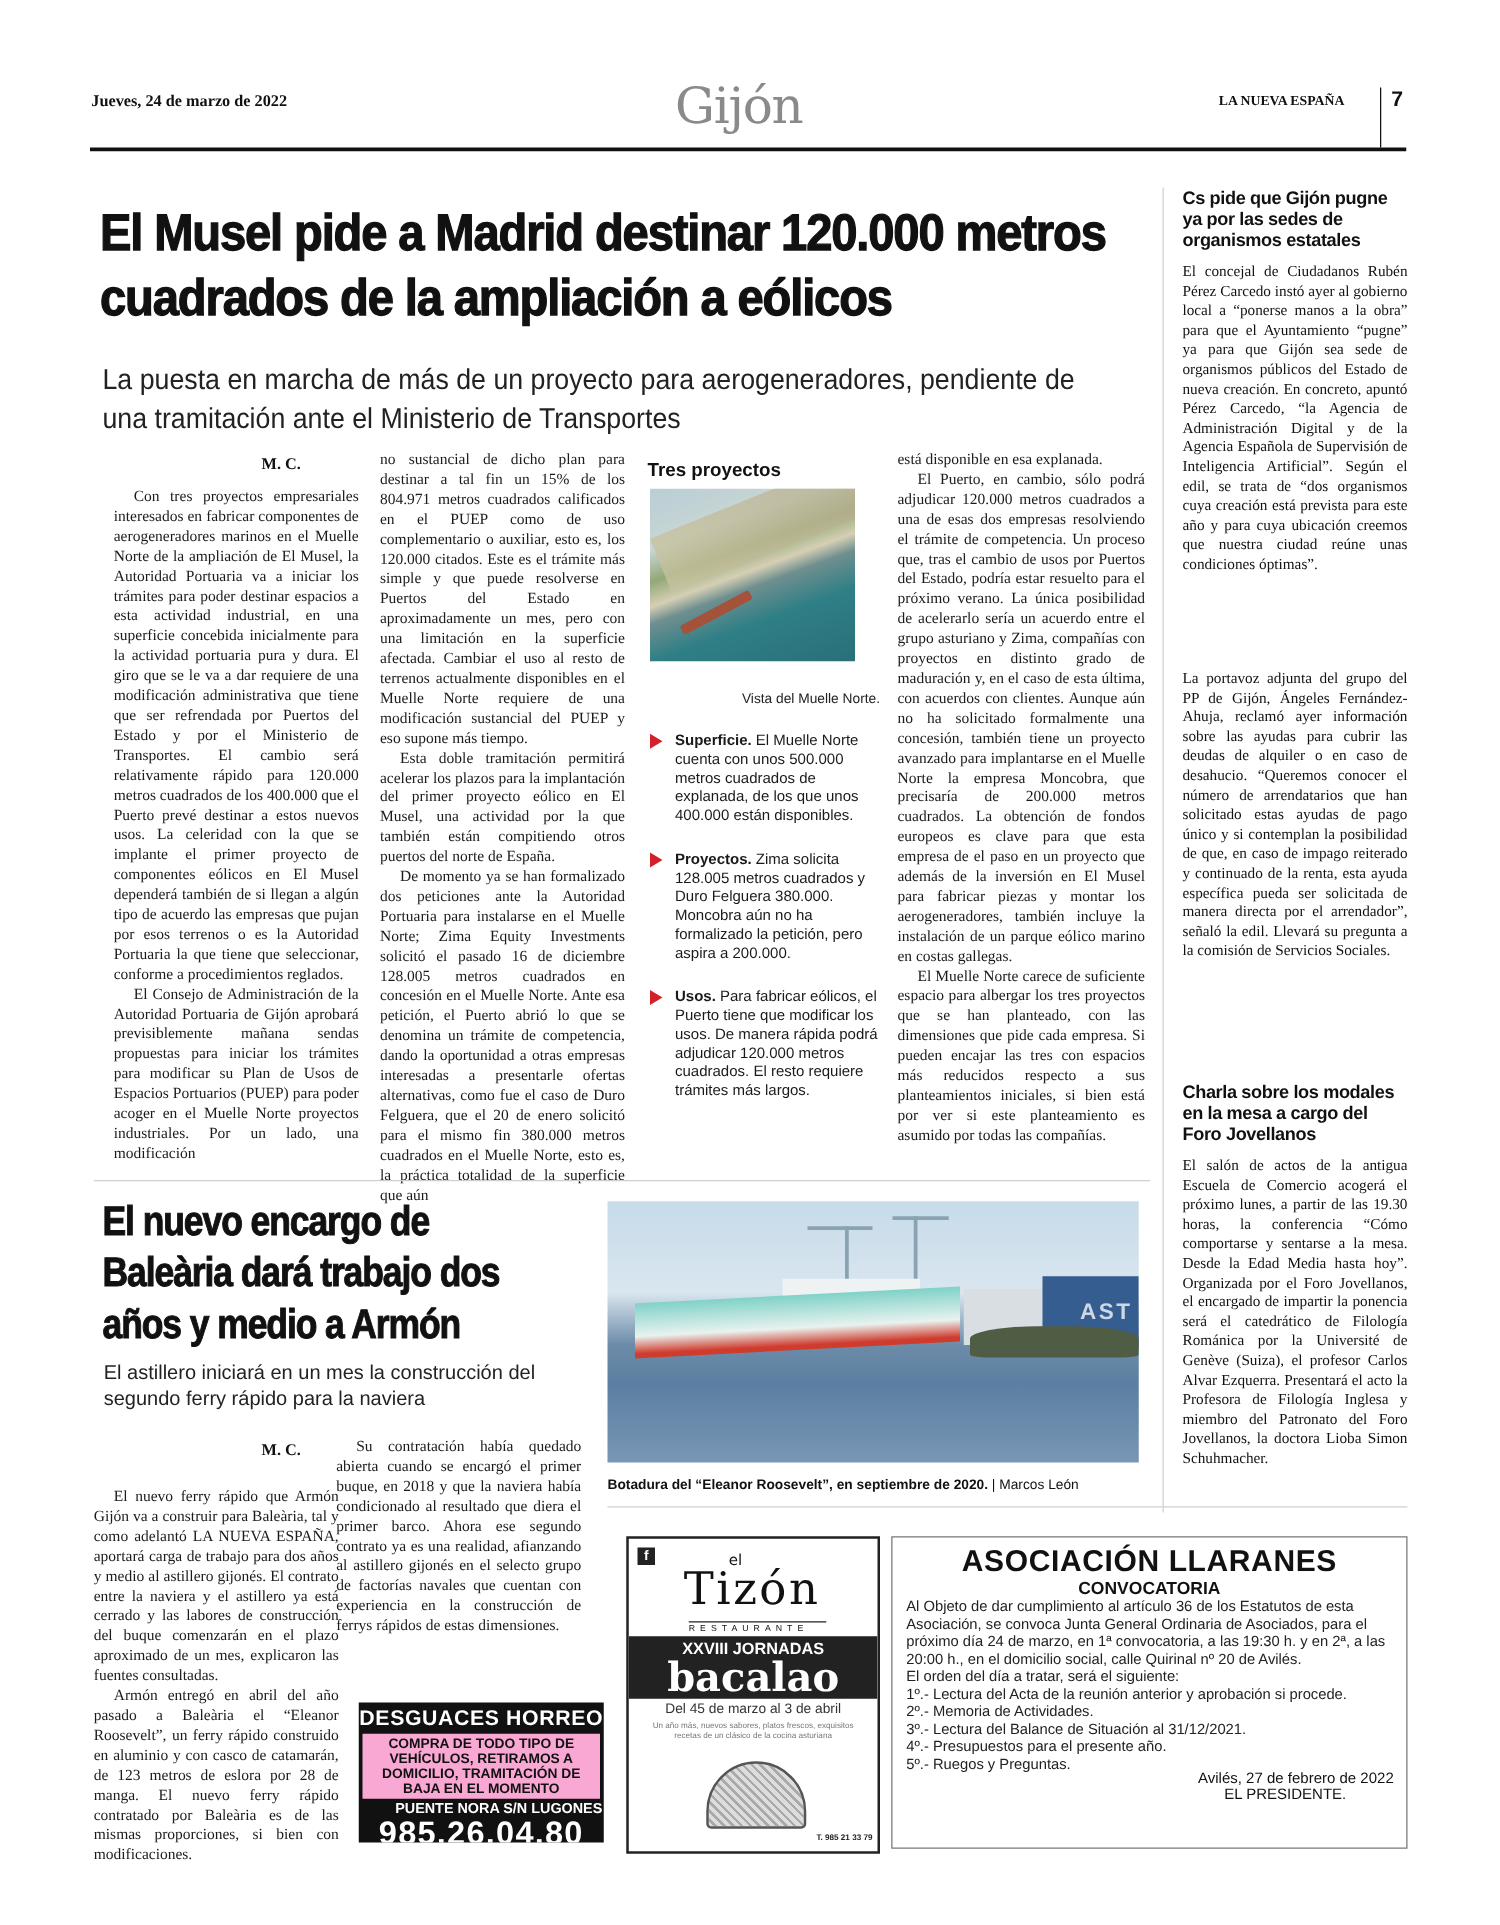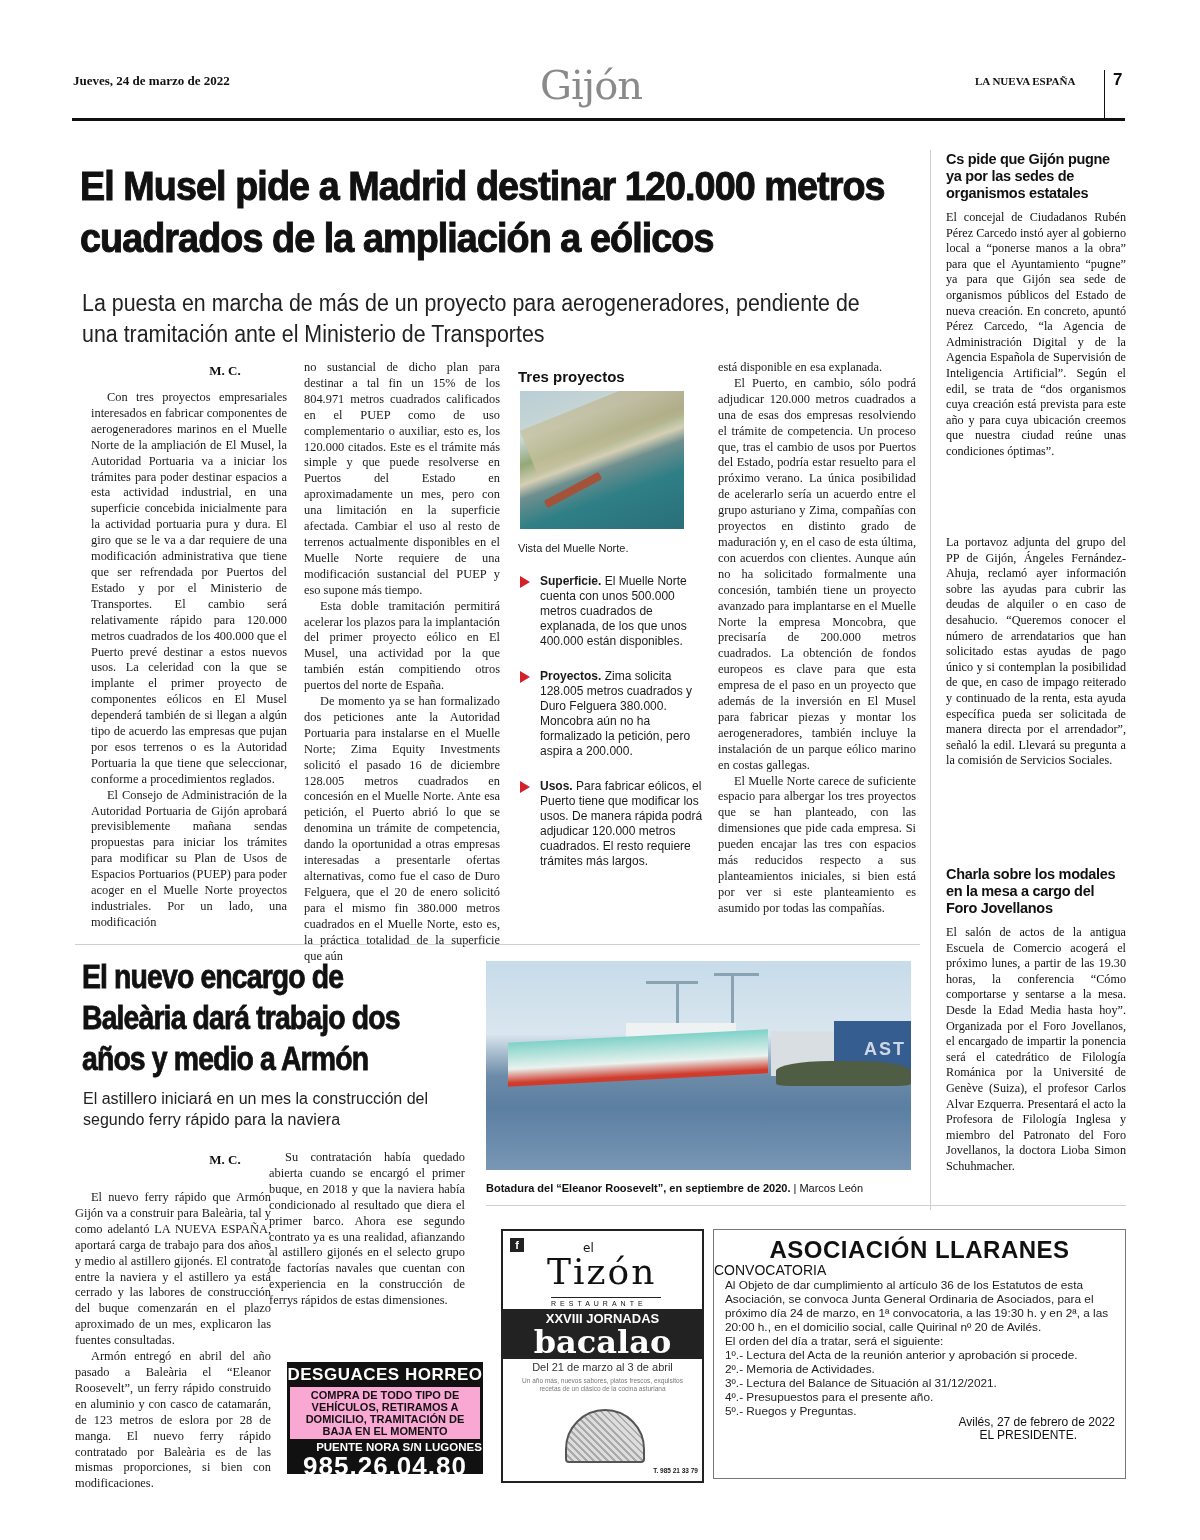--- a/index.html
+++ b/index.html
@@ -23,21 +23,21 @@
 
   .c1{left:91px;top:390px;width:196px;}
   .c2{left:304px;top:360px;width:196px;}
   .c4{left:718px;top:360px;width:198px;}
 
   .sidebar-box{left:508px;top:362px;width:196px;height:560px;}
   .sb-title{font-family:"Liberation Sans",sans-serif;font-weight:bold;font-size:15px;margin:6px 0 6px 10px;}
   .sb-photo{margin-left:12px;width:164px;height:138px;background:linear-gradient(160deg,#b9ced6 0%,#c9d6d4 25%,#93a877 38%,#d5cfb4 48%,#6f8f8f 55%,#2f7f86 70%,#2a6f79 100%);position:relative;overflow:hidden;}
   .sb-photo .ship{position:absolute;left:22px;top:95px;width:62px;height:8px;background:#a5523b;transform:rotate(-28deg);border-radius:2px;}
   .sb-photo .pier{position:absolute;left:0;top:40px;width:180px;height:46px;background:linear-gradient(90deg,#c8c29e,#b6ad8c);transform:rotate(-22deg);transform-origin:left top;opacity:.75;}
-  .sb-caption{font-family:"Liberation Sans",sans-serif;font-size:11px;margin:13px 0 0 10px;color:#222;}
+  .sb-caption{font-family:"Liberation Sans",sans-serif;font-size:11px;margin:24px 0 0 10px;color:#222;text-align:right;}
   .sb-item{position:relative;margin:20px 0 0 12px;padding-left:20px;font-family:"Liberation Sans",sans-serif;font-size:12px;line-height:15px;color:#1a1a1a;}
   .sb-item .bullet{position:absolute;left:0;top:2px;width:0;height:0;border-top:6px solid transparent;border-bottom:6px solid transparent;border-left:10px solid #d4202a;}
   .sb-item b{font-weight:bold;}
 
   .rc{left:946px;width:180px;}
   .rc-title{font-family:"Liberation Sans",sans-serif;font-weight:900;font-size:14.5px;line-height:17px;letter-spacing:-0.3px;}
   .rc-body{font-size:12.2px;line-height:15.6px;text-align:justify;margin-top:8px;}
   .rc1{top:151px;}
   .rc2{top:527px;}
   .rc3{top:866px;}
@@ -79,21 +79,21 @@
   .tz-footer b{color:#222;}
 
   .ad-desguaces{left:287px;top:1362px;width:196px;height:112px;background:#111;color:#fff;text-align:center;font-family:"Liberation Sans",sans-serif;overflow:hidden;}
   .dg-title{font-size:17px;font-weight:900;letter-spacing:0.5px;margin-top:3px;}
   .dg-white{background:#f9a8d4;color:#111;margin:2px 3px;padding:2px 0;font-size:11px;font-weight:bold;line-height:12px;}
   .dg-addr{font-size:11.5px;font-weight:bold;margin-top:1px;padding-left:28px;}
   .dg-phone{font-size:26px;font-weight:900;line-height:26px;letter-spacing:1px;}
 
   .ad-llaranes{left:713px;top:1229px;width:411px;height:248px;border:1px solid #777;font-family:"Liberation Sans",sans-serif;overflow:hidden;}
   .ll-title{text-align:center;font-size:24px;font-weight:900;margin-top:6px;letter-spacing:0.5px;}
-  .ll-sub{font-size:14px;font-weight:normal;margin-top:-2px;}
+  .ll-sub{text-align:center;font-size:14px;font-weight:bold;margin-top:-2px;}
   .ll-body{padding:0 7px 0 11px;font-size:11.8px;line-height:14px;color:#222;text-align:left;}
   .ll-body p{margin:0;}
   .ll-sign{text-align:right;padding-right:10px;font-size:12px;line-height:13px;margin-top:-2px;}
   .ll-sign div:last-child{padding-right:38px;}
 </style>
 </head>
 <body>
 
 <div class="abs masthead-date">Jueves, 24 de marzo de 2022</div>
 <div class="abs masthead-section">Gijón</div>
@@ -190,21 +190,21 @@
 
 <div class="abs ad-tizon">
   <div class="tz-fb">f</div>
   <div class="tz-el">el</div>
   <div class="tz-logo">Tizón</div>
   <div class="tz-restaurante">RESTAURANTE</div>
   <div class="tz-band">
     <div class="tz-jornadas">XXVIII JORNADAS</div>
     <div class="tz-bacalao">bacalao</div>
   </div>
-  <div class="tz-dates">Del 21 de marzo al 3 de abril</div>
+  <div class="tz-dates">Del 45 de marzo al 3 de abril</div>
   <div class="tz-desc">Un año más, nuevos sabores, platos frescos, exquisitos recetas de un clásico de la cocina asturiana</div>
   <div class="tz-emblem"></div>
   <div class="tz-footer"><b>T. 985 21 33 79</b></div>
 </div>
 
 <div class="abs ad-desguaces">
   <div class="dg-title">DESGUACES HORREO</div>
   <div class="dg-white">COMPRA DE TODO TIPO DE VEHÍCULOS, RETIRAMOS A DOMICILIO, TRAMITACIÓN DE BAJA EN EL MOMENTO</div>
   <div class="dg-addr">PUENTE NORA S/N LUGONES</div>
   <div class="dg-phone">985.26.04.80</div>

